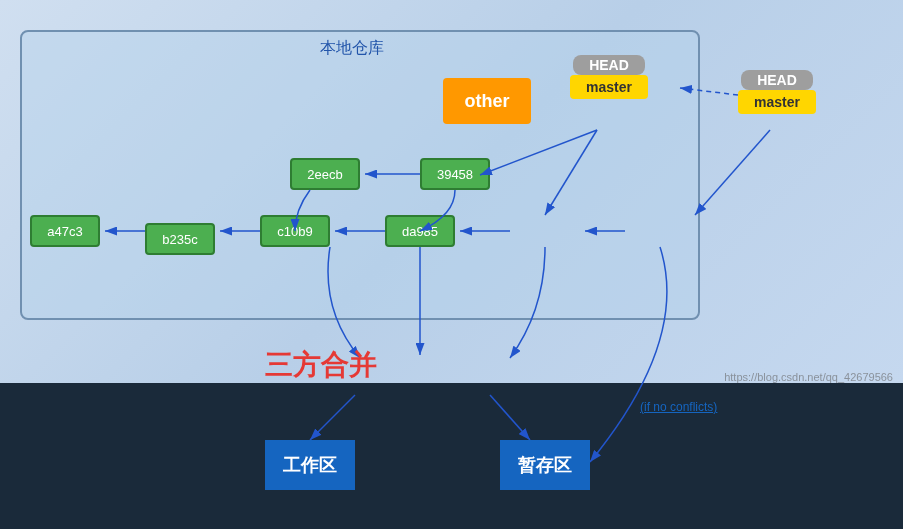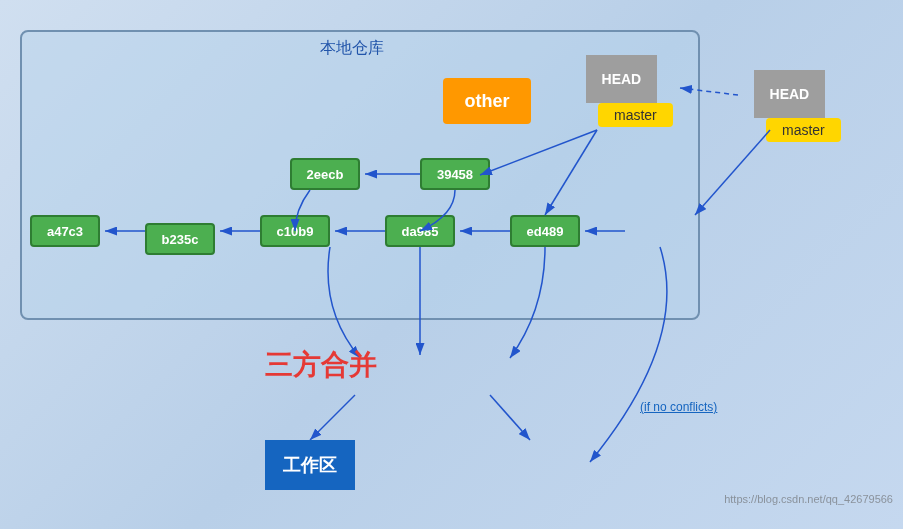--- a/index.html
+++ b/index.html
@@ -8,21 +8,21 @@
       height: 529px;
       background: #1a2a3a;
       font-family: Arial, sans-serif;
       overflow: hidden;
       position: relative;
     }
 
     .main-area {
       position: relative;
       width: 903px;
-      height: 529px;
+      height: 383px;
       background: linear-gradient(135deg, #d0dff0 0%, #b8cfe8 50%, #c5d8ef 100%);
     }
 
     
     .local-repo-box {
       position: absolute;
       top: 30px;
       left: 20px;
       width: 680px;
       height: 290px;
@@ -41,21 +41,21 @@
     }
 
     
     .commit-node {
       position: absolute;
       background: #4caf50;
       color: white;
       border: 2px solid #2e7d32;
       border-radius: 4px;
       font-size: 13px;
-      font-weight: bold;
+      font-weight: normal;
       display: flex;
       align-items: center;
       justify-content: center;
       width: 70px;
       height: 32px;
     }
 
     
     .other-label {
       position: absolute;
@@ -79,35 +79,34 @@
       top: 55px;
       left: 570px;
       display: flex;
       flex-direction: column;
       align-items: center;
     }
 
     .head-box {
       background: #9e9e9e;
       color: white;
-      padding: 16px 16px;
-      border-radius: 0;
+      padding: 2px 16px;
+      border-radius: 8px;
       font-size: 14px;
       font-weight: bold;
       margin-bottom: 0;
     }
 
     .master-box {
       background: #ffd600;
       color: #333;
       padding: 4px 16px;
       border-radius: 4px;
       font-size: 14px;
-      font-weight: normal;
-      margin-left: 28px;
+      font-weight: bold;
     }
 
     
     .head-master-group-right {
       position: absolute;
       top: 70px;
       left: 738px;
       display: flex;
       flex-direction: column;
       align-items: center;
@@ -152,21 +151,21 @@
       position: absolute;
       top: 400px;
       left: 640px;
       color: #1565c0;
       font-size: 12px;
       text-decoration: underline;
     }
 
     .watermark {
       position: absolute;
-      bottom: 24px;
+      bottom: 0;
       right: 10px;
       color: rgba(100,100,100,0.6);
       font-size: 11px;
       text-align: right;
     }
   </style>
 </head>
 <body>
 
 <div class="main-area">
@@ -197,23 +196,20 @@
     <span>a47c3</span>
   </div>
   <div class="commit-node" style="top:215px; left:145px;margin-top:8px;">
     <span>b235c</span>
   </div>
   <div class="commit-node" style="top:215px; left:260px;">
     <span>c10b9</span>
   </div>
   <div class="commit-node" style="top:215px; left:385px;">
     <span>da985</span>
-  </div>
-  <div class="commit-node" style="top:215px; left:510px;">
-    <span>ed489</span>
   </div>
 
   <svg class="arrows-svg">
     <defs>
       <marker id="arrowhead" markerWidth="8" markerHeight="6" refX="8" refY="3" orient="auto">
         <polygon points="0 0, 8 3, 0 6" fill="#2255cc"></polygon>
       </marker>
       <marker id="arrowhead-dashed" markerWidth="8" markerHeight="6" refX="8" refY="3" orient="auto">
         <polygon points="0 0, 8 3, 0 6" fill="#2255cc"></polygon>
       </marker>
@@ -250,18 +246,19 @@
     <line x1="490" y1="395" x2="530" y2="440" stroke="#2255cc" stroke-width="1.5" marker-end="url(#arrowhead)"></line>
 
     <path d="M 660 247 Q 690 340 590 462" stroke="#2255cc" stroke-width="1.5" fill="none" marker-end="url(#arrowhead)"></path>
 
   </svg>
 
   <div class="merge-text">三方合并</div>
 
   <div class="work-box" style="top:440px; left:265px;">工作区</div>
 
+  <div class="work-box" style="top:440px; left:500px;">暂存区</div>
 
   <div class="if-no-conflicts">(if no conflicts)</div>
 
   <div class="watermark">https://blog.csdn.net/qq_42679566</div>
 
 </div>
 
 </body></html>

